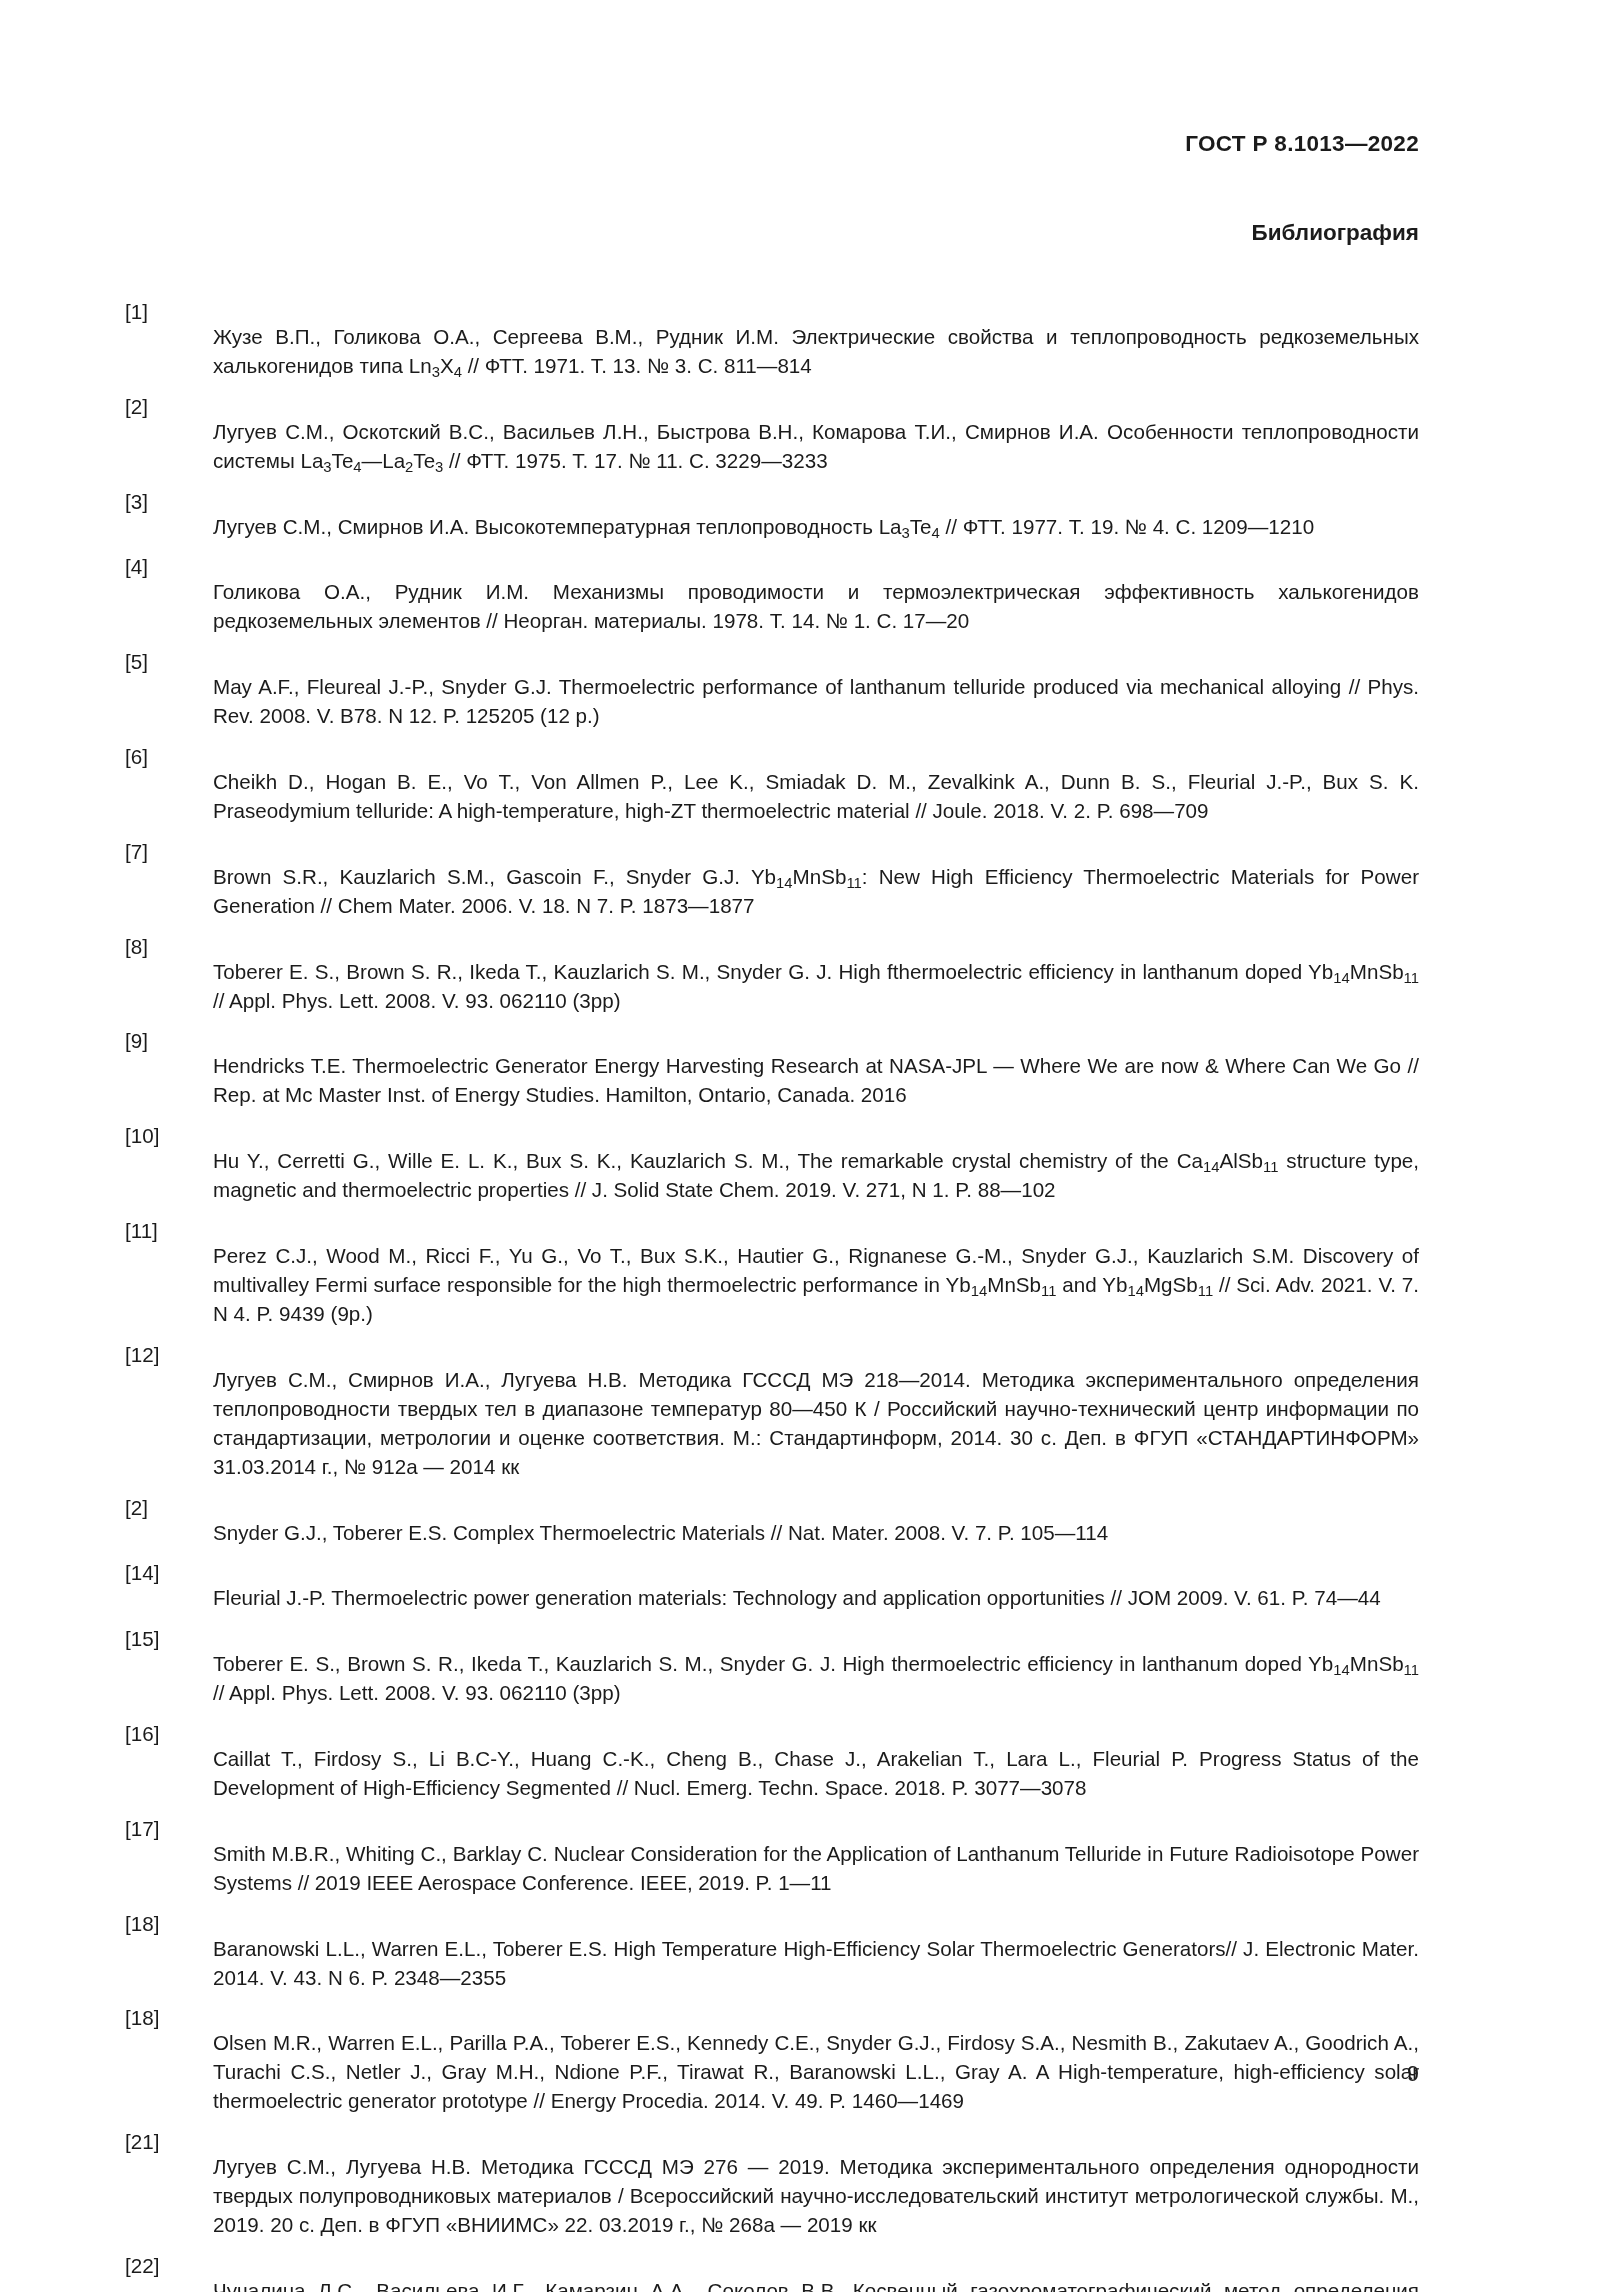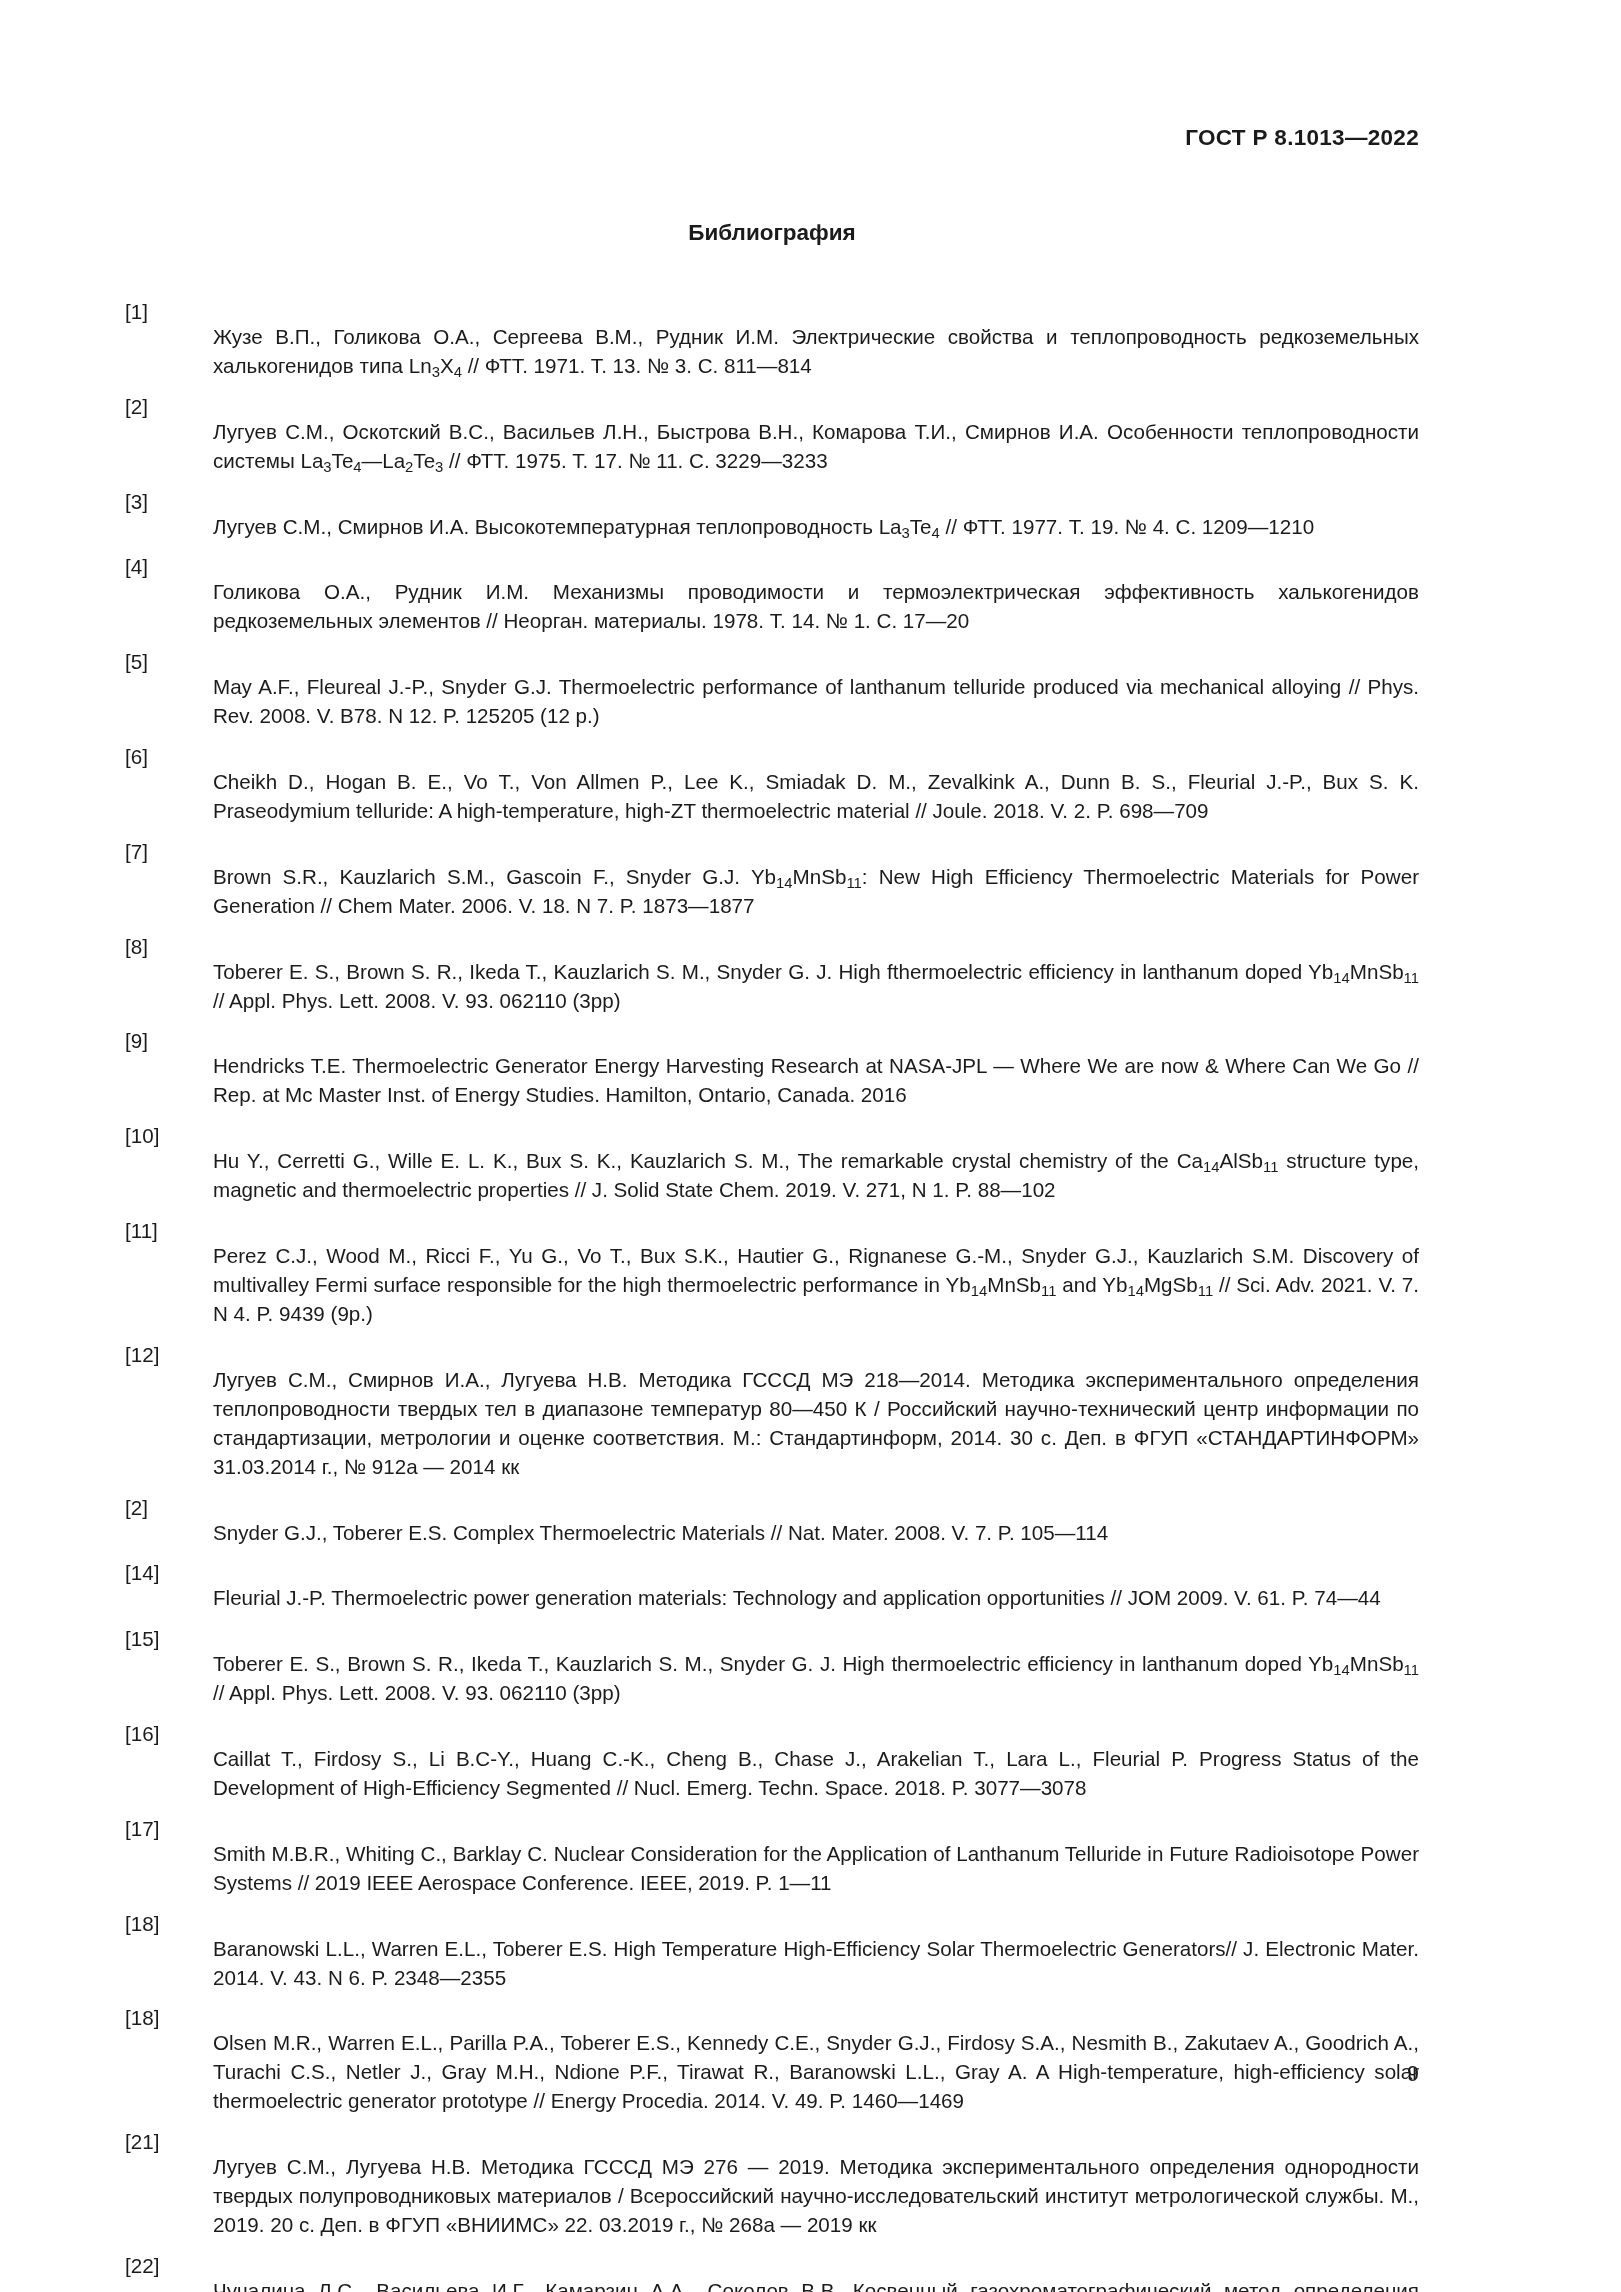--- a/index.html
+++ b/index.html
@@ -12,35 +12,35 @@
     width: 1621px;
     height: 2293px;
     margin: 0 auto;
     background: #ffffff;
     font-family: "Liberation Sans", "DejaVu Sans", sans-serif;
     color: #1b1b1b;
     overflow: hidden;
   }
   .page-header {
     position: absolute;
-    top: 125px;
+    top: 131px;
     left: 125px;
     width: 1294px;
     text-align: right;
     font-weight: bold;
     font-size: 22.5px;
     letter-spacing: 0.3px;
   }
   .page-title {
     position: absolute;
     top: 220px;
     left: 125px;
     width: 1294px;
     margin: 0;
-    text-align: center;
+    text-align: right;
     font-weight: bold;
     font-size: 22.5px;
   }
   .bib-list {
     position: absolute;
     top: 297px;
     left: 125px;
     width: 1294px;
   }
   .entry {

